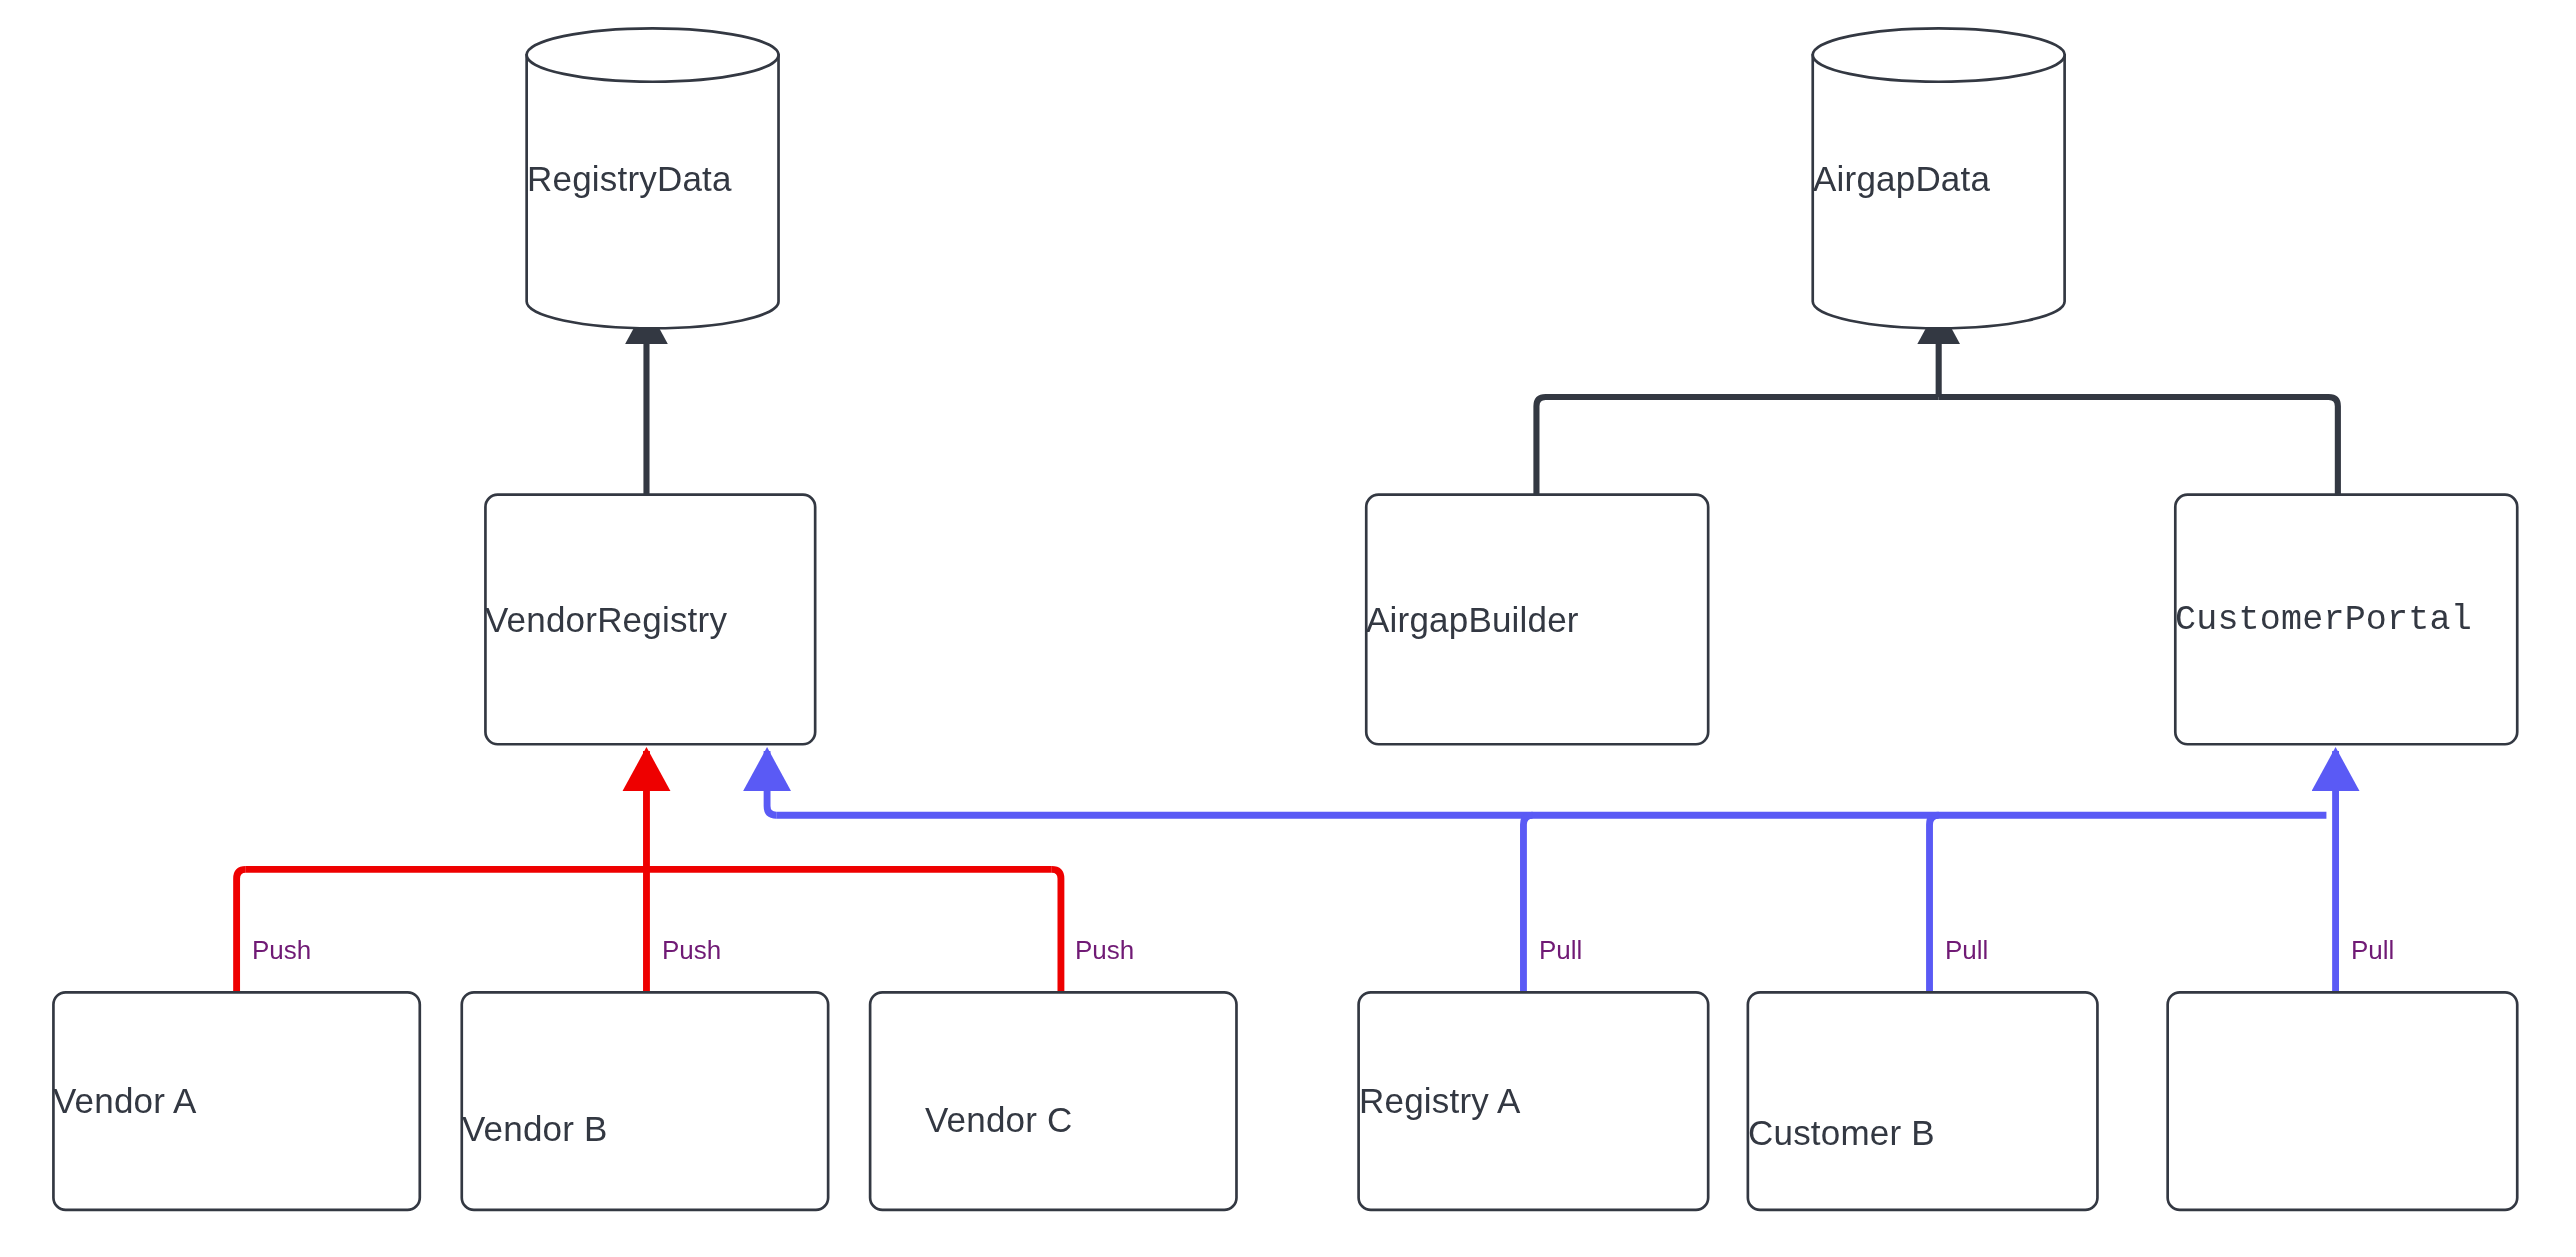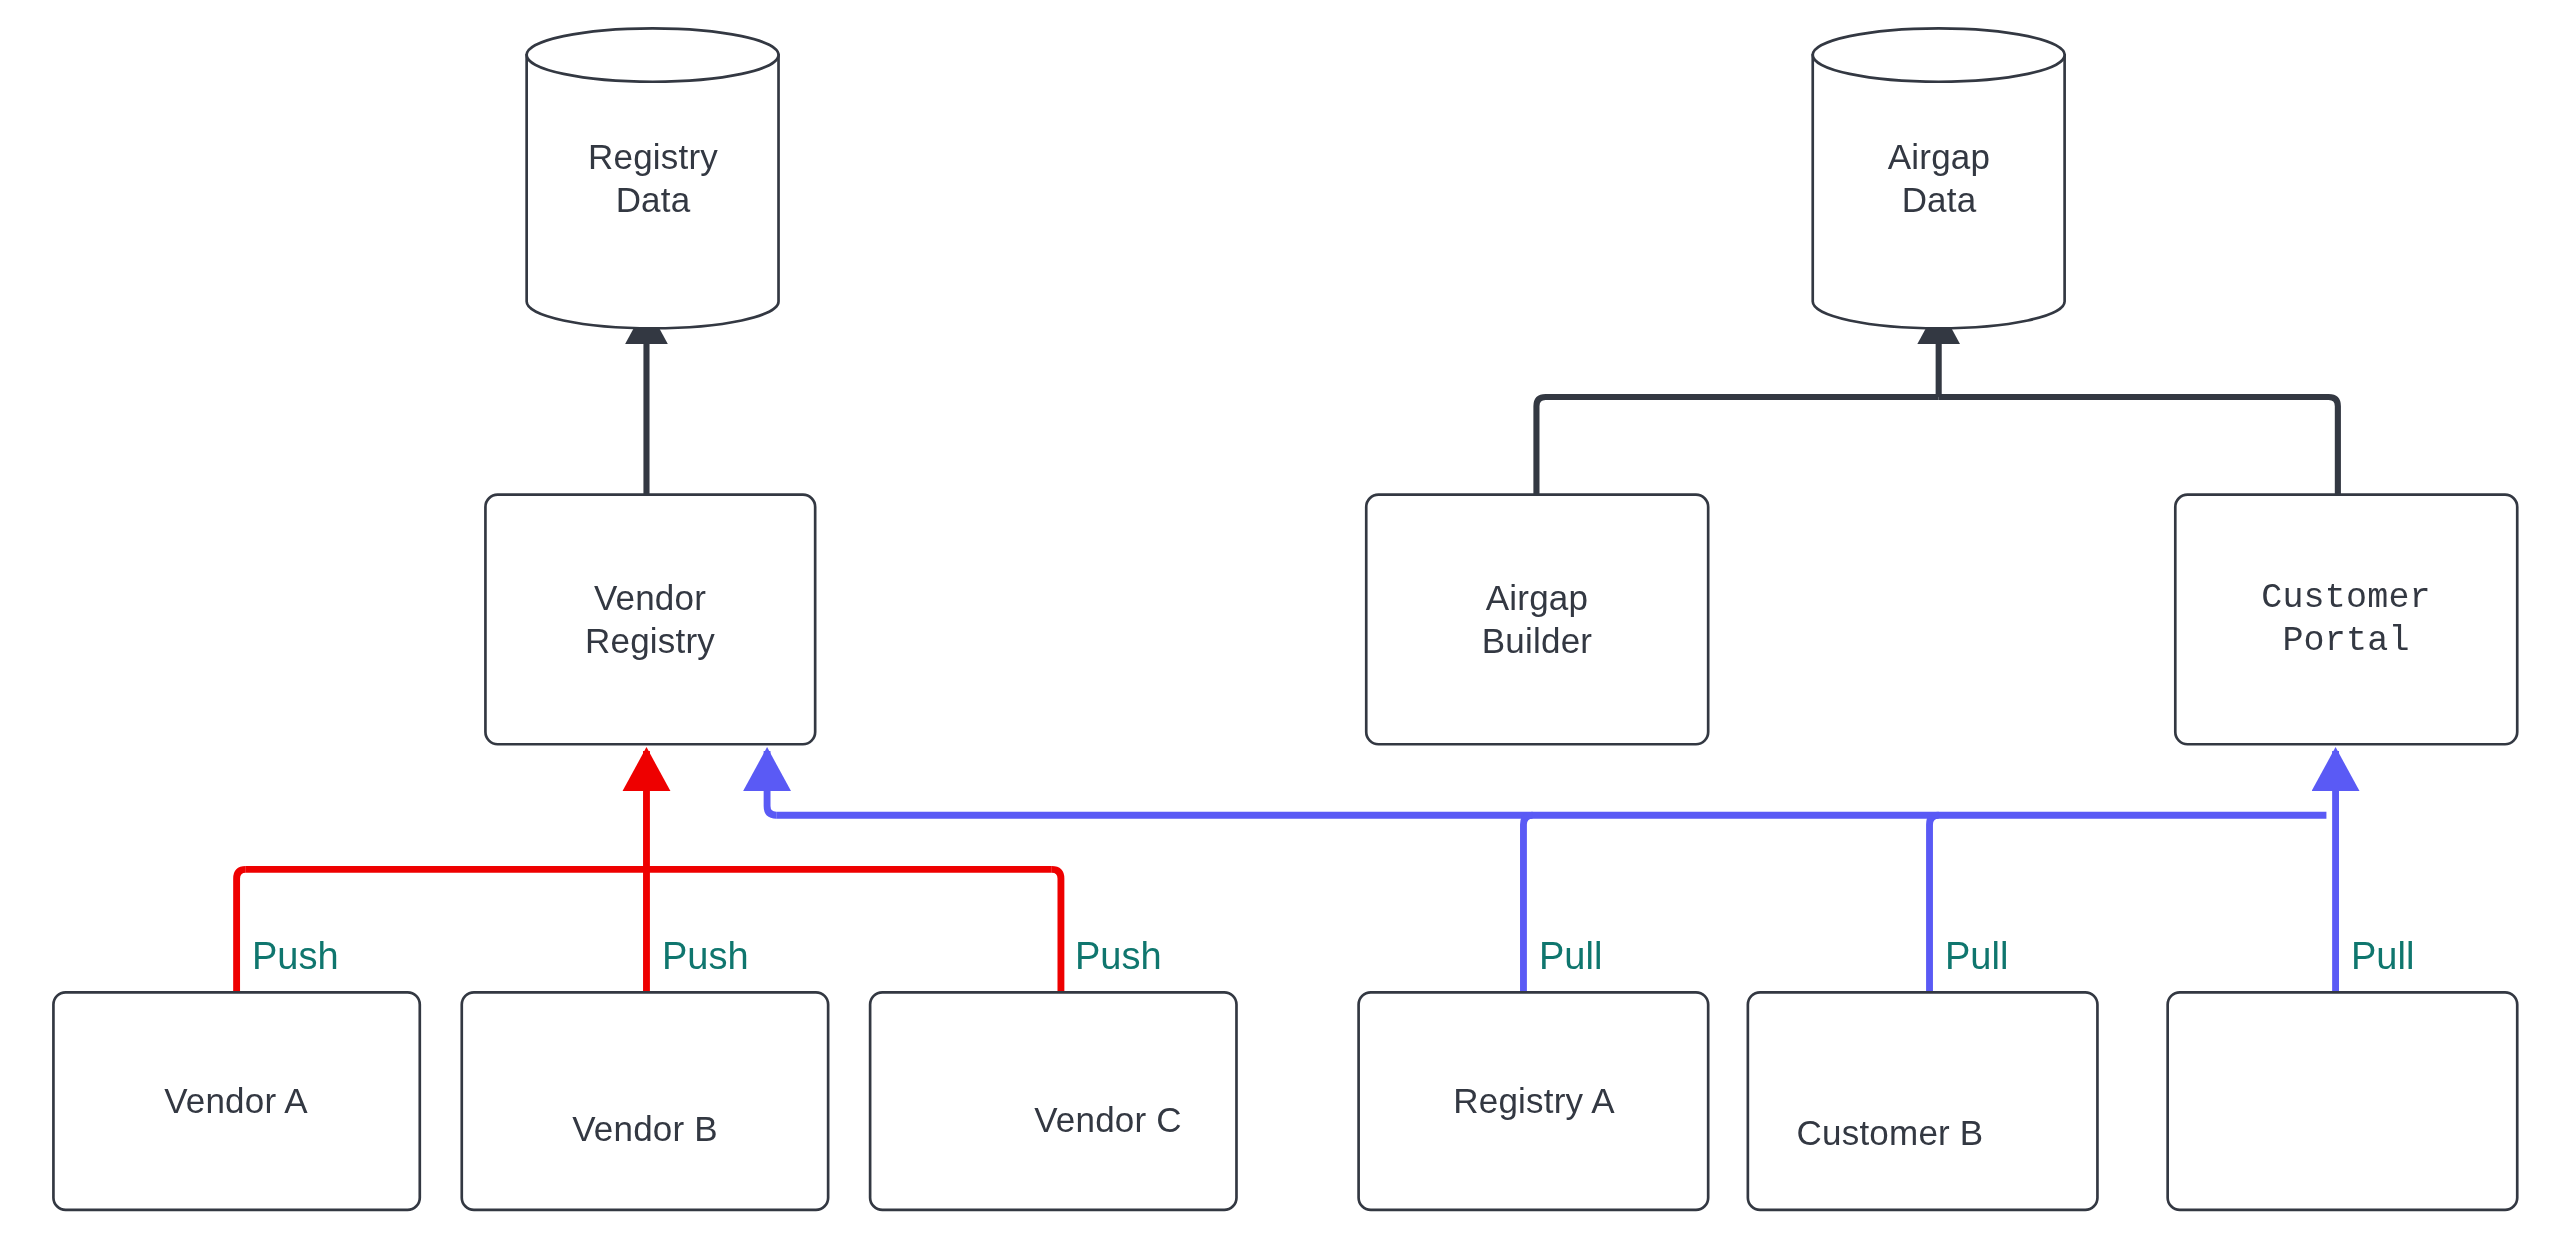--- a/index.html
+++ b/index.html
@@ -18,34 +18,33 @@
   #diagram-svg {
     position: absolute;
     left: 0;
     top: 0;
     width: 2576px;
     height: 1258px;
   }
   .node-label {
     position: absolute;
     display: flex;
-    flex-direction: column;
+    flex-direction: row;
     align-items: center;
-    justify-content: center;
     text-align: center;
     color: #333842;
     font-size: 35px;
     line-height: 1.22;
     letter-spacing: 0.2px;
     pointer-events: none;
   }
   .edge-label {
     position: absolute;
-    color: #0f766e;
-    font-size: 38px;
+    color: #701a75;
+    font-size: 26px;
     line-height: 1;
     white-space: nowrap;
   }
 </style>
 </head>
 <body>
 
 <div id="canvas">
 
   <svg id="diagram-svg" viewBox="0 0 3375 1648" xmlns="http://www.w3.org/2000/svg">

